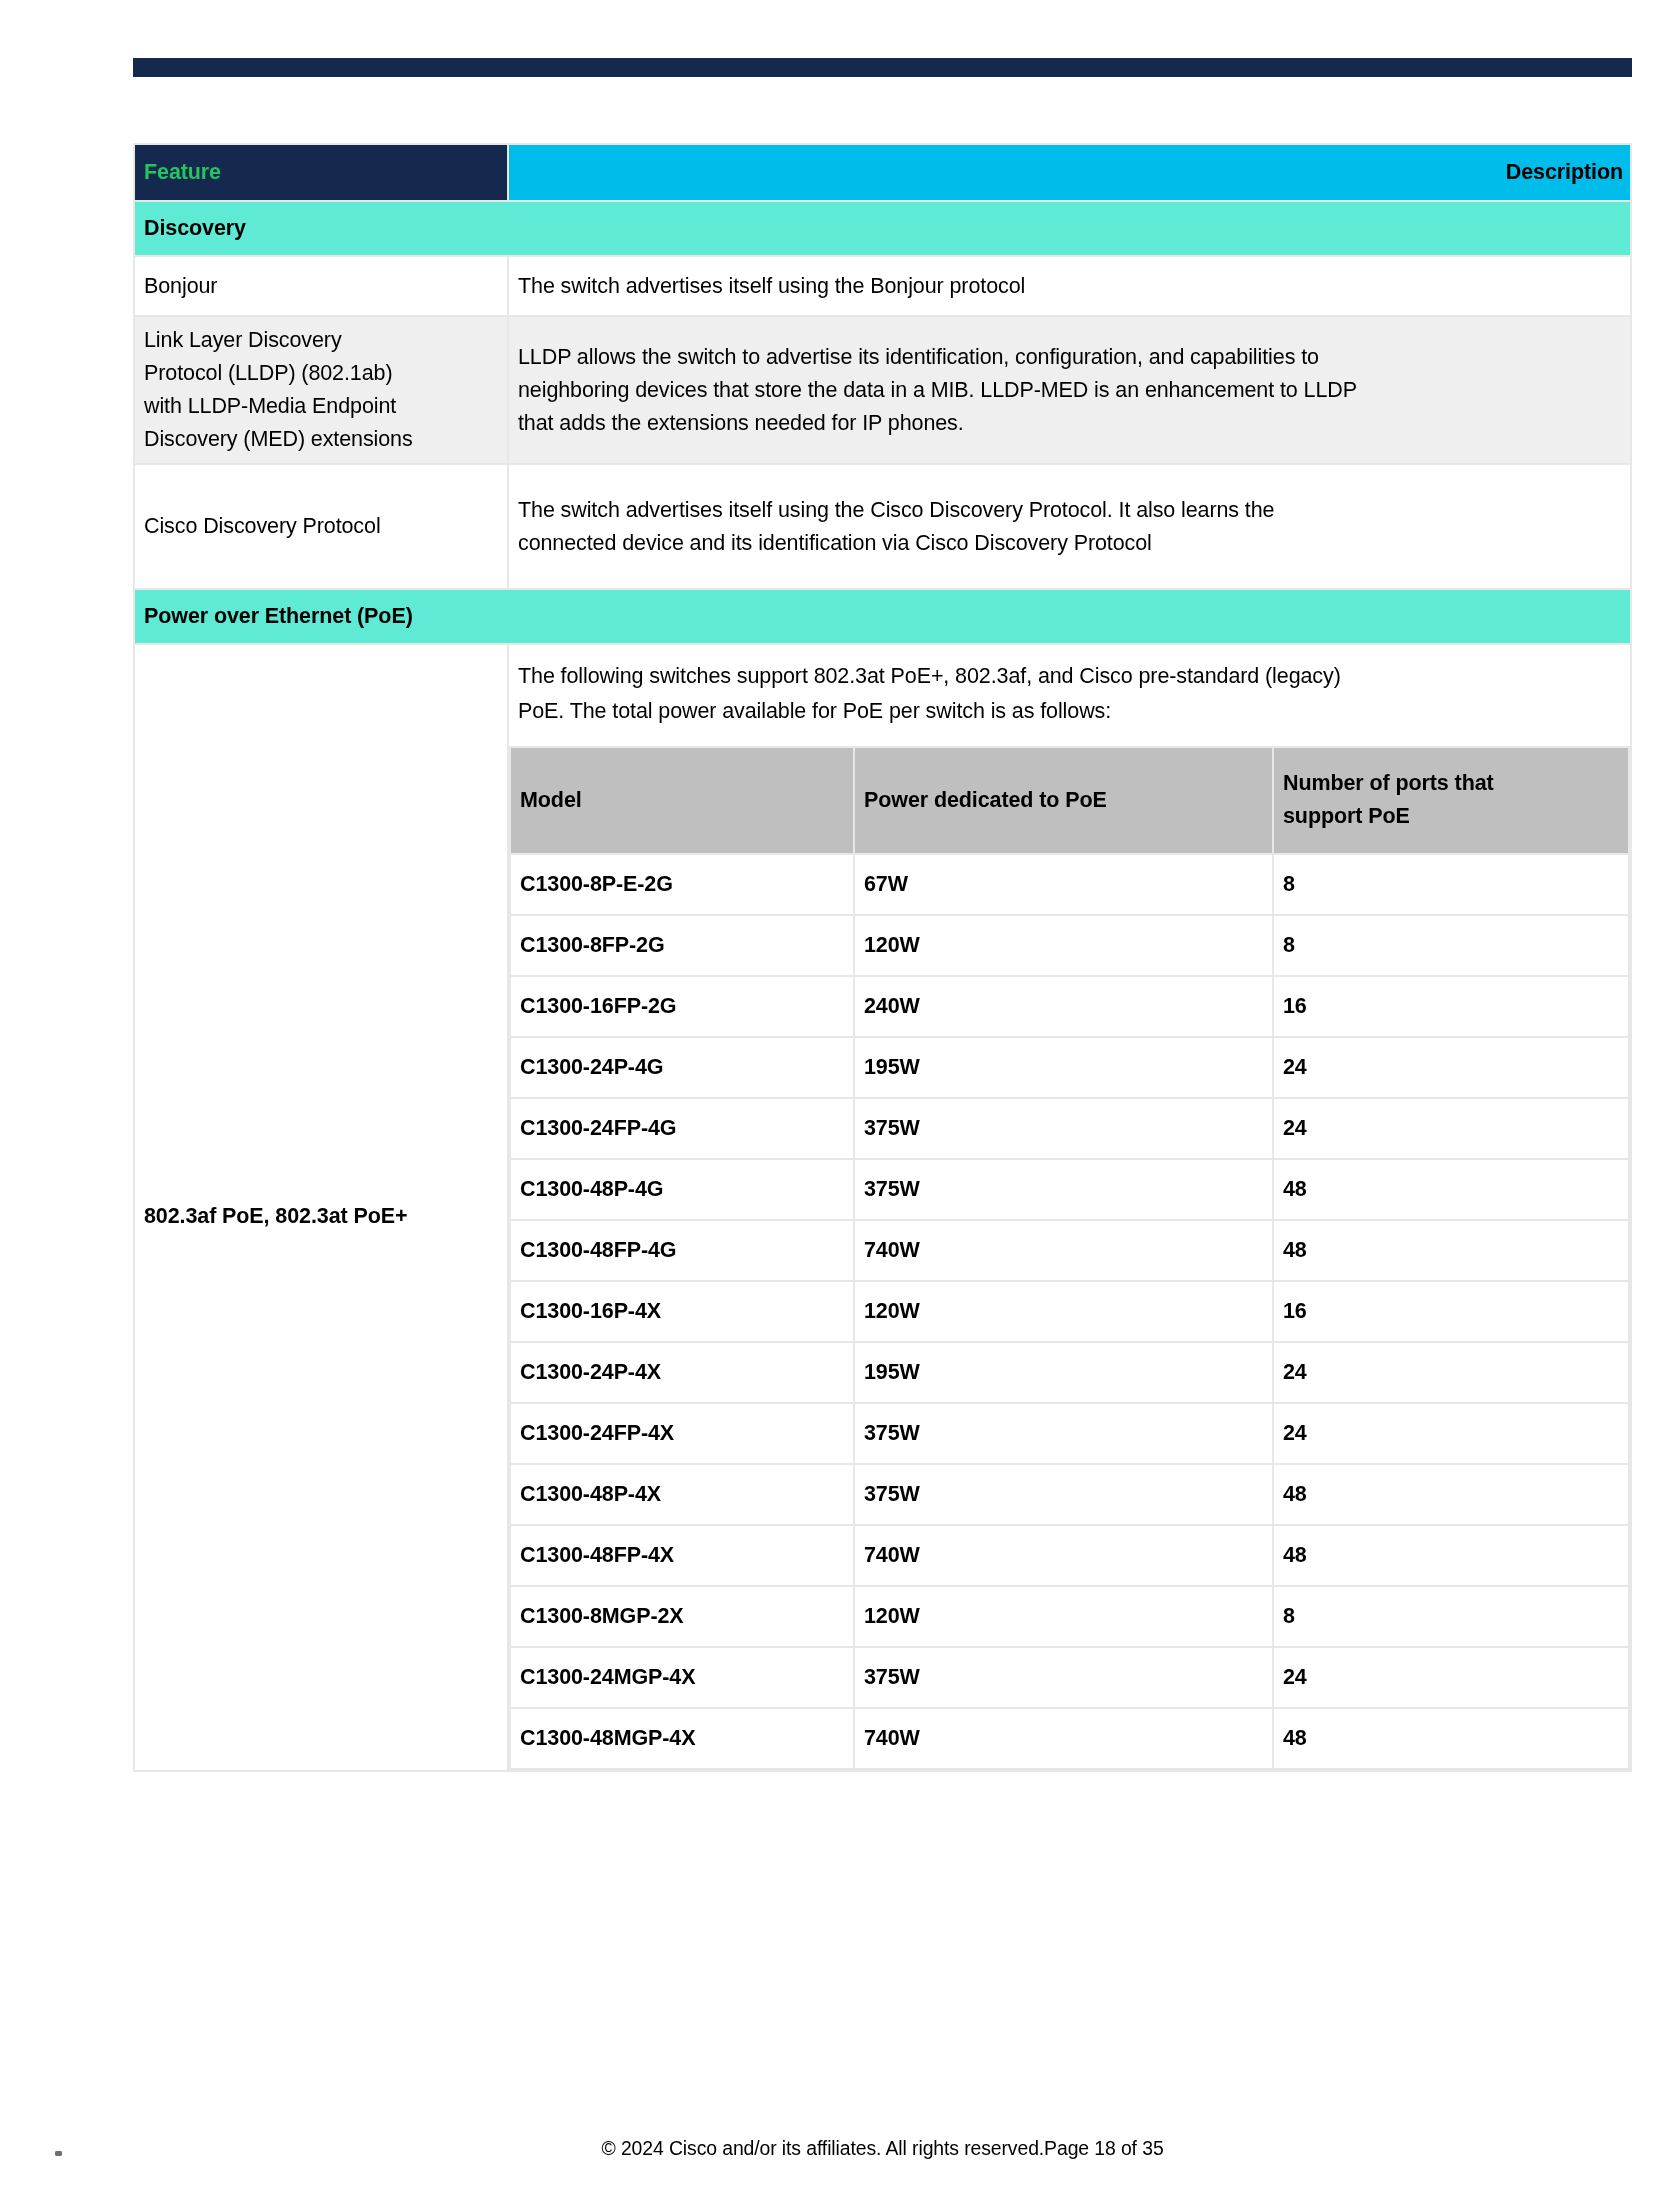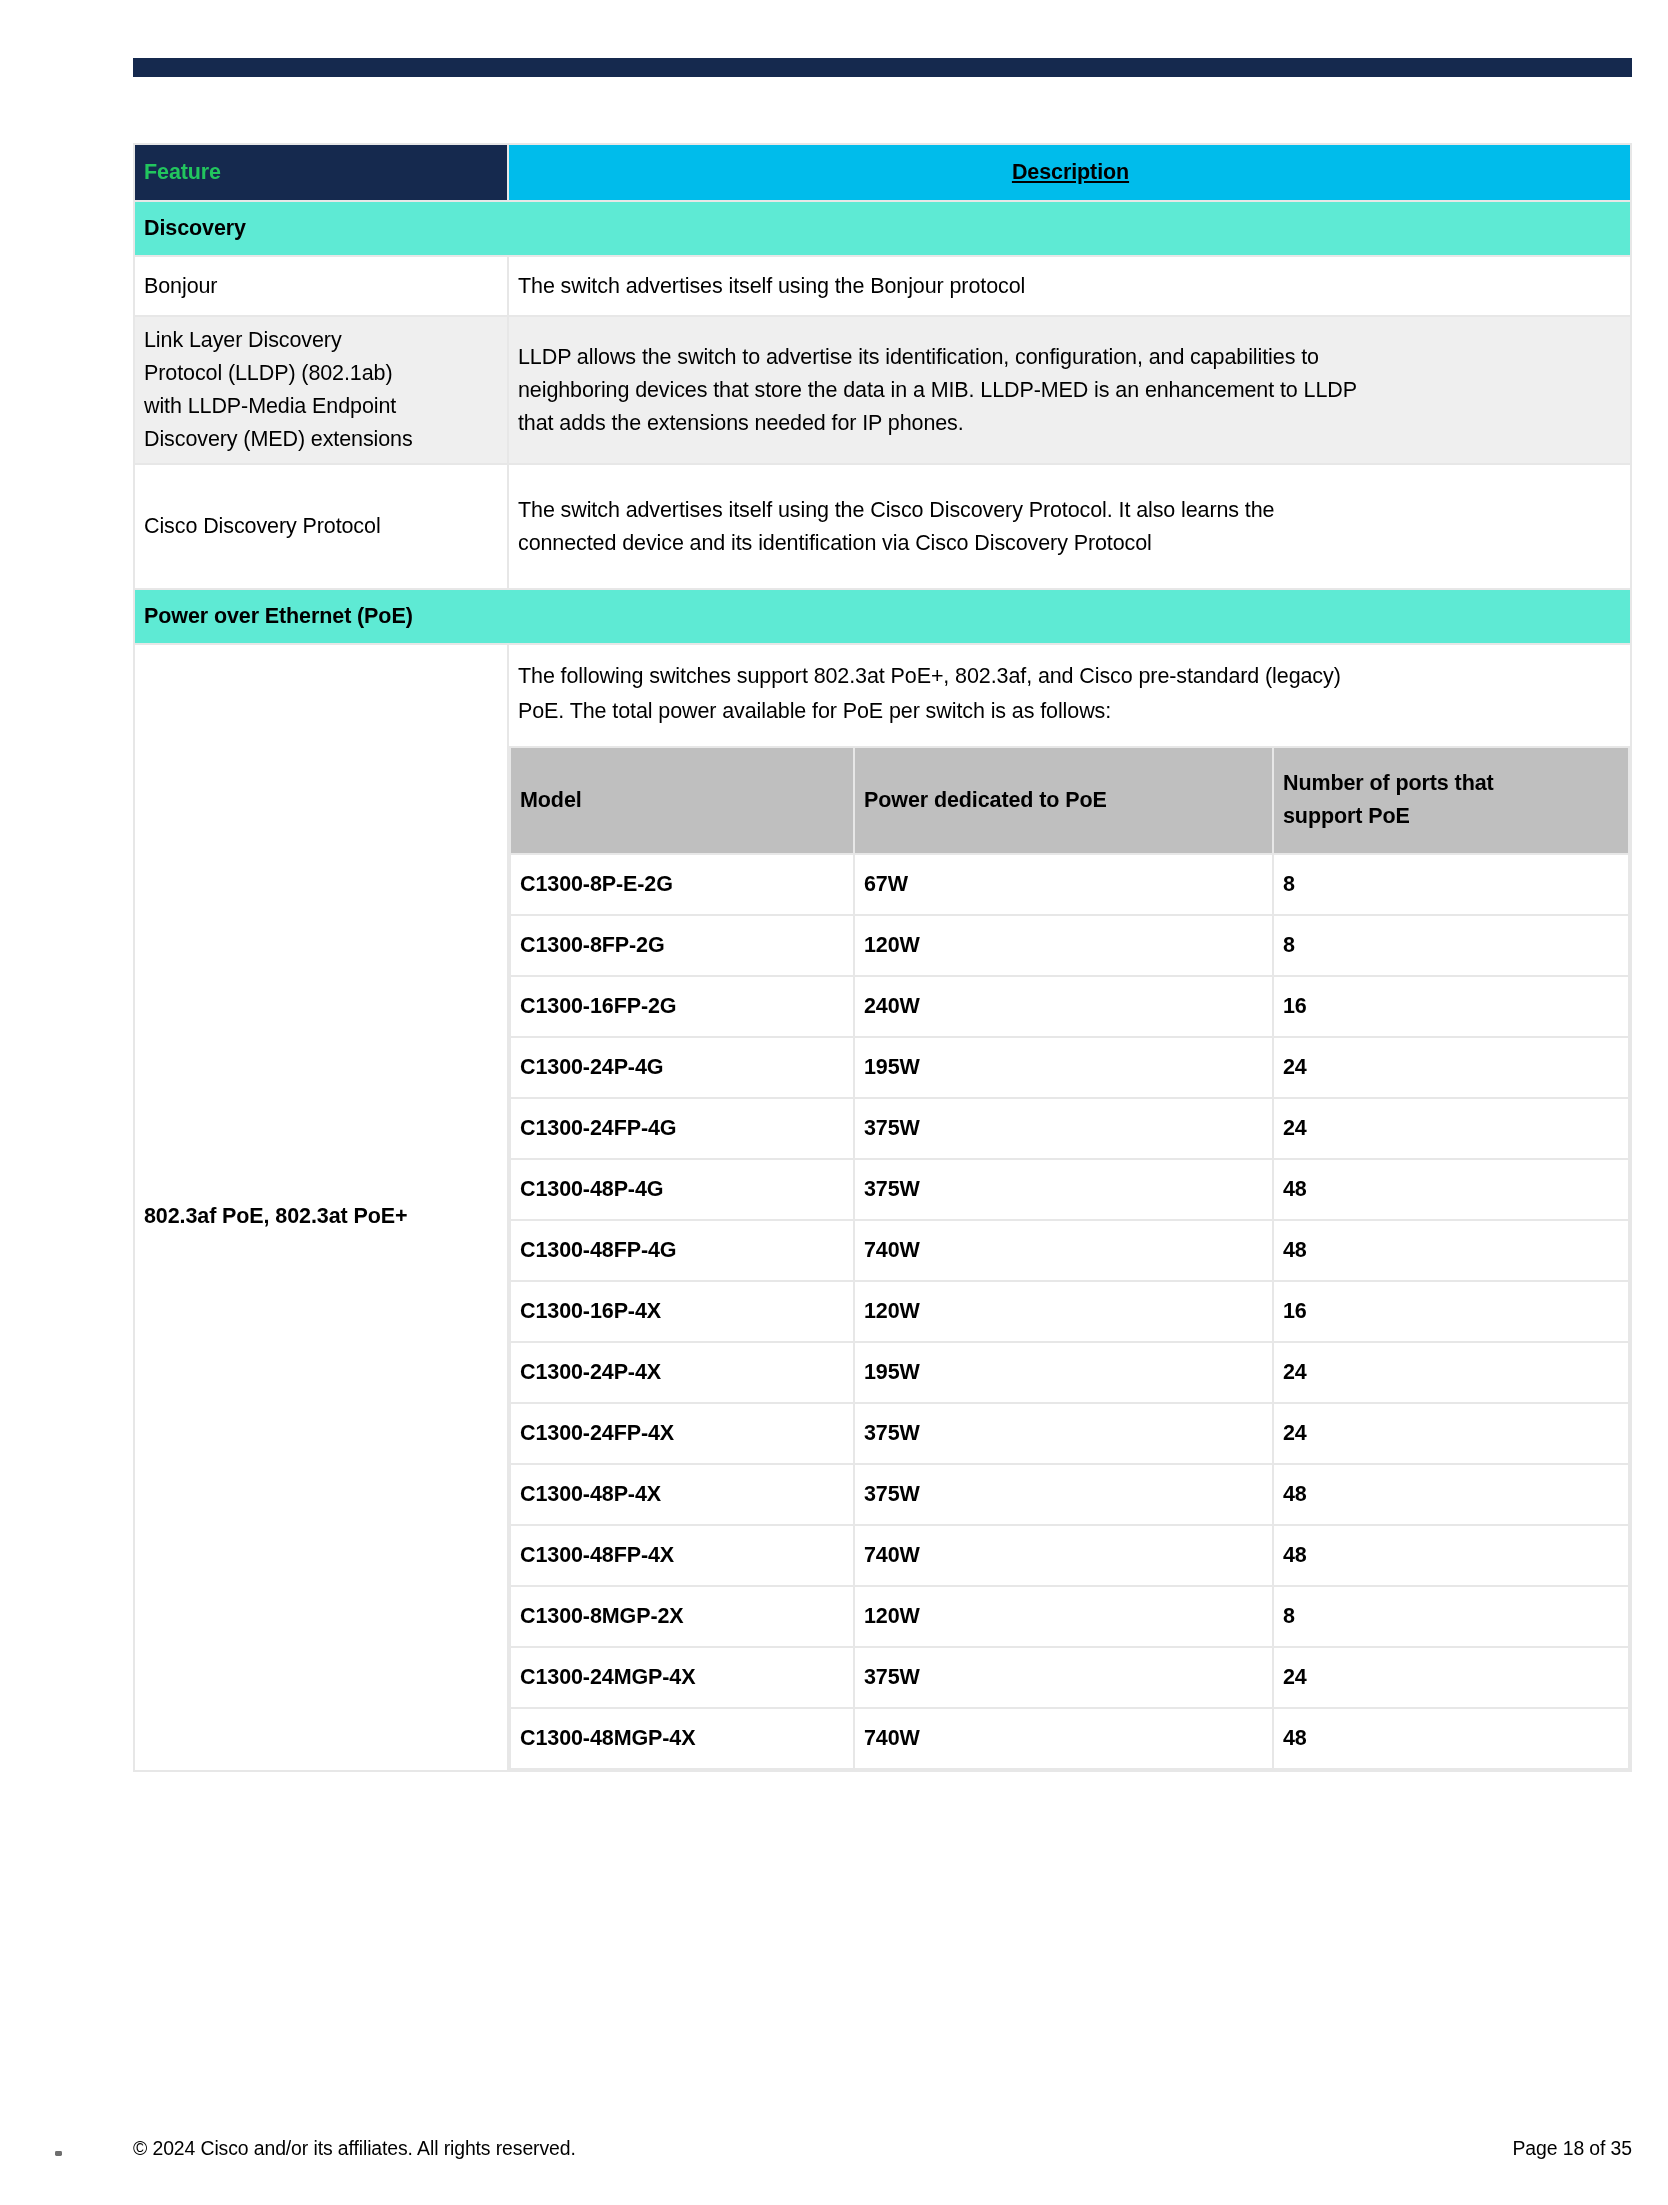--- a/index.html
+++ b/index.html
@@ -45,25 +45,24 @@
     background: #15294e;
     color: #22c55e;
     text-align: left;
     font-weight: bold;
     padding: 0 7px 0 9px;
     height: 55px;
   }
   th.col-desc {
     background: #00bceb;
     color: #000000;
-    text-align: center;
+    text-align: right;
     font-weight: bold;
     padding: 0 7px 0 9px;
     height: 55px;
-    text-decoration: underline;
   }
 
   tr.section-row td {
     background: #5eead4;
     font-weight: bold;
     padding: 0 7px 0 9px;
     height: 53px;
   }
 
   td.feat {
@@ -124,21 +123,21 @@
     background: #ffffff;
     font-weight: bold;
   }
 
   .footer {
     position: absolute;
     left: 133px;
     width: 1499px;
     top: 2136px;
     display: flex;
-    justify-content: space-between;
+    justify-content: center;
     font-size: 19.4px;
     line-height: 25px;
     letter-spacing: -0.1px;
   }
 
   .artifact {
     position: absolute;
     left: 55px; top: 2151px;
     width: 7px; height: 4.9px;
     background: #555555;

